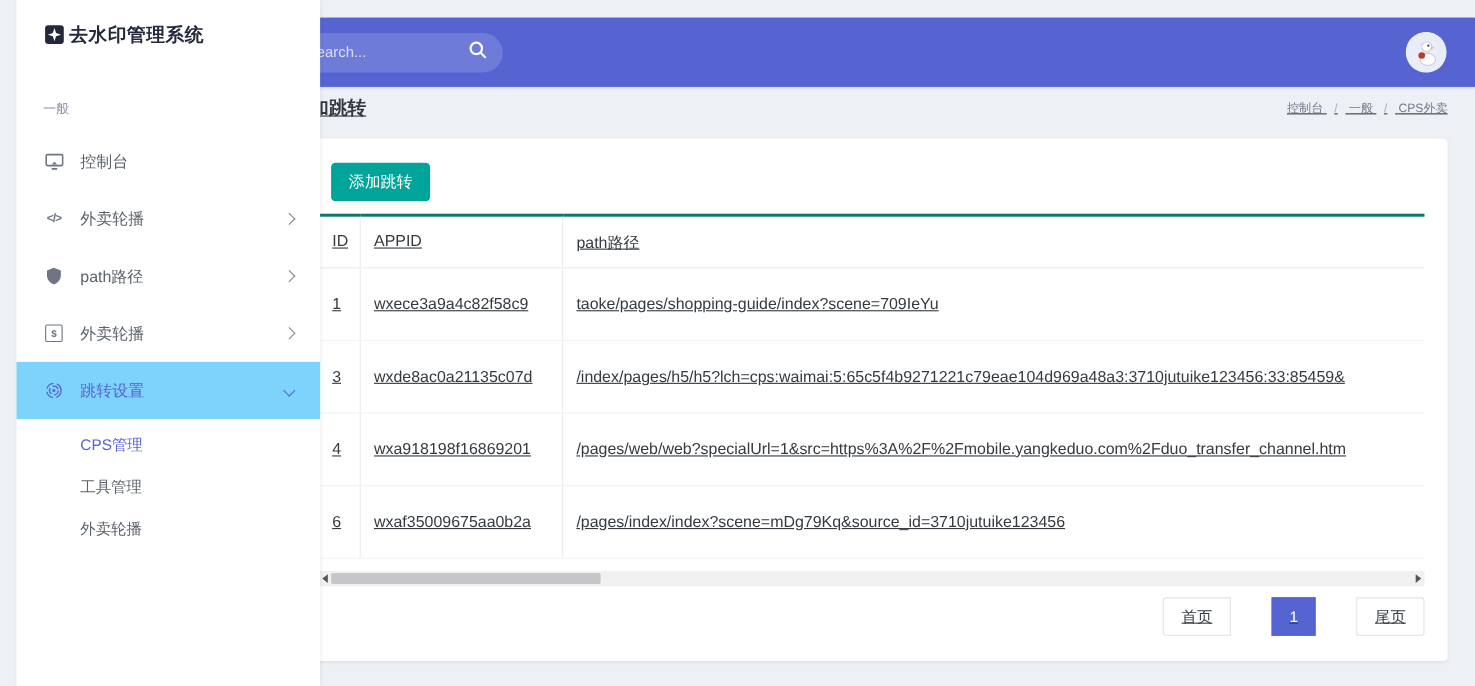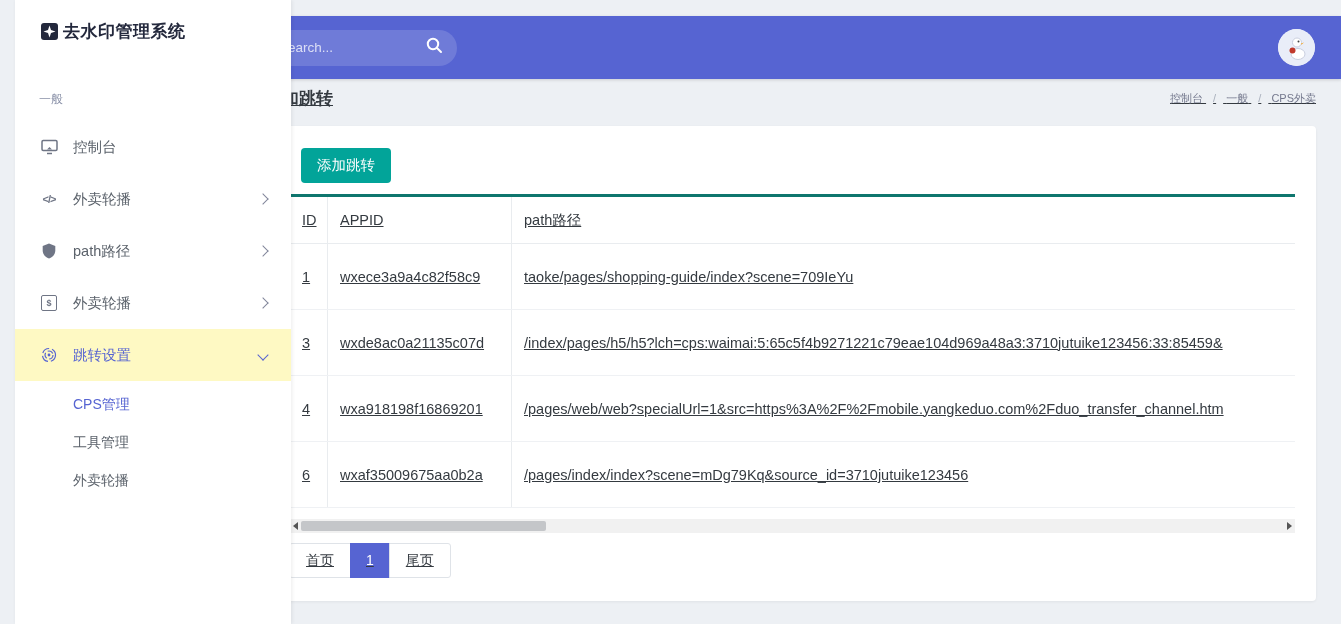--- a/index.html
+++ b/index.html
@@ -41,21 +41,21 @@
   .menu-label{
     padding:28px 0 0 24px;font-size:12px;color:#8a91a8;height:24px;
   }
   .menu{list-style:none;margin:6px 0 0 0;padding:0;}
   .menu-item{
     display:flex;align-items:center;height:52px;padding:0 24px;cursor:pointer;
     color:#5b626b;font-size:14.5px;position:relative;
   }
   .menu-item .mi-icon{width:20px;display:flex;justify-content:center;color:#6f7585;flex:0 0 20px;}
   .menu-item .mi-label{margin-left:14px;flex:1;}
-  .menu-item.active{background:#fef9c3;color:#5664d2;}
+  .menu-item.active{background:#7dd3fc;color:#5664d2;}
   .menu-item.active .mi-icon{color:#5664d2;}
   .chev{width:7px;height:7px;border-right:1.6px solid #80859a;border-bottom:1.6px solid #80859a;flex:0 0 auto;}
   .chev.right{transform:rotate(-45deg);}
   .chev.down{transform:rotate(45deg);border-color:#5664d2;}
   .submenu{list-style:none;margin:0;padding:4px 0 2px 0;}
   .submenu li{
     padding:0 17px 0 58px;height:38px;line-height:38px;font-size:14px;color:#5b626b;cursor:pointer;
   }
   .submenu li.active{color:#5664d2;}
   .codeicon{font-size:11px;font-weight:bold;letter-spacing:-1px;color:#6f7585;}
@@ -98,21 +98,21 @@
   .hscroll{
     position:relative;margin-top:11px;height:14px;background:#f1f1f1;width:100%;
   }
   .hs-arrow{position:absolute;top:0;width:12px;height:14px;display:flex;align-items:center;justify-content:center;cursor:pointer;}
   .hs-arrow.left{left:0;}
   .hs-arrow.right{right:0;}
   .tri-l{width:0;height:0;border-top:4px solid transparent;border-bottom:4px solid transparent;border-right:5px solid #555;}
   .tri-r{width:0;height:0;border-top:4px solid transparent;border-bottom:4px solid transparent;border-left:5px solid #555;}
   .hs-thumb{position:absolute;left:12px;top:2px;width:245px;height:10px;background:#c4c6c9;border-radius:2px;cursor:grab;}
   
-  .pager{display:flex;margin-top:10px;}
+  .pager{display:flex;justify-content:flex-end;margin-top:10px;gap:38px;}
   .pager a{
     display:block;height:33px;line-height:33px;padding:0 16px;background:#fff;
     border:1px solid #dfe3e8;margin-left:-1px;font-size:14px;color:#343a40;
     cursor:pointer;text-decoration:none;
   }
   .pager a:first-child{border-radius:3px 0 0 3px;margin-left:0;}
   .pager a:last-child{border-radius:0 3px 3px 0;}
   .pager a.active{background:#5664d2;border-color:#5664d2;color:#fff;padding:0 15px;}
 </style>
 </head>

